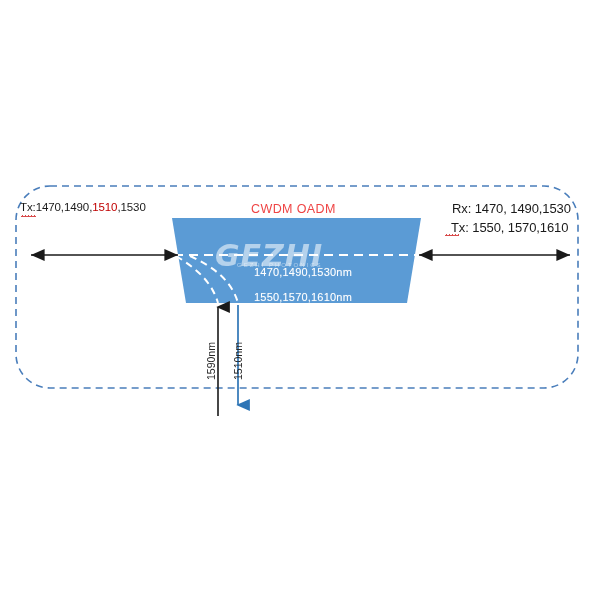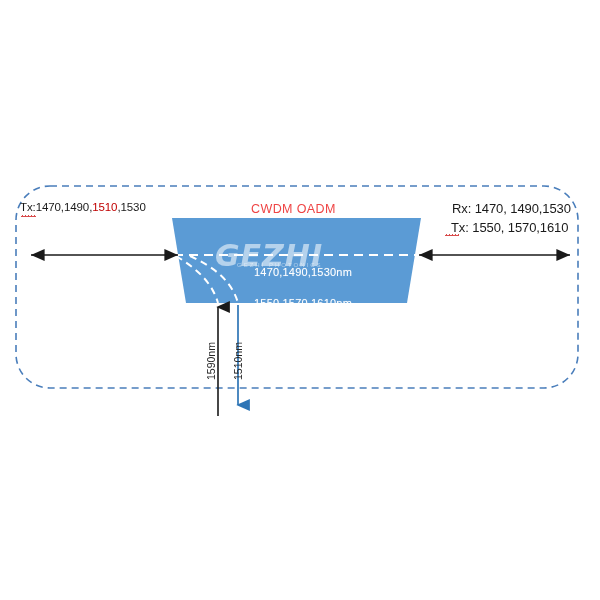--- a/index.html
+++ b/index.html
@@ -145,19 +145,19 @@
   <div class="lbl lbl-right" style="left:443px; top:220px;">Tx: 1550, 1570,1610</div>
   <div class="squiggle" style="left:445px; top:233px; width:14px;"></div>
 
   <div class="title" style="left:251px; top:202px;">CWDM OADM</div>
 
   <div class="trap-text" style="left:254px; top:231px;">1470,1490,1530nm</div>
 
   <div class="wm" style="left:215px; top:238px;">GEZHI</div>
   <div class="wm-sub" style="left:237px; top:262px;">GEZHI PHOTONICS</div>
 
-  <div class="trap-text" style="left:254px; top:262px;">1550,1570,1610nm</div>
+  <div class="trap-text" style="left:254px; top:256px;">1550,1570,1610nm</div>
 
   <div class="vlabel" style="left:205px; top:380px;">1590nm</div>
 
   <div class="vlabel" style="left:232px; top:380px;">1510nm</div>
 
 </div>
 
 </body></html>

